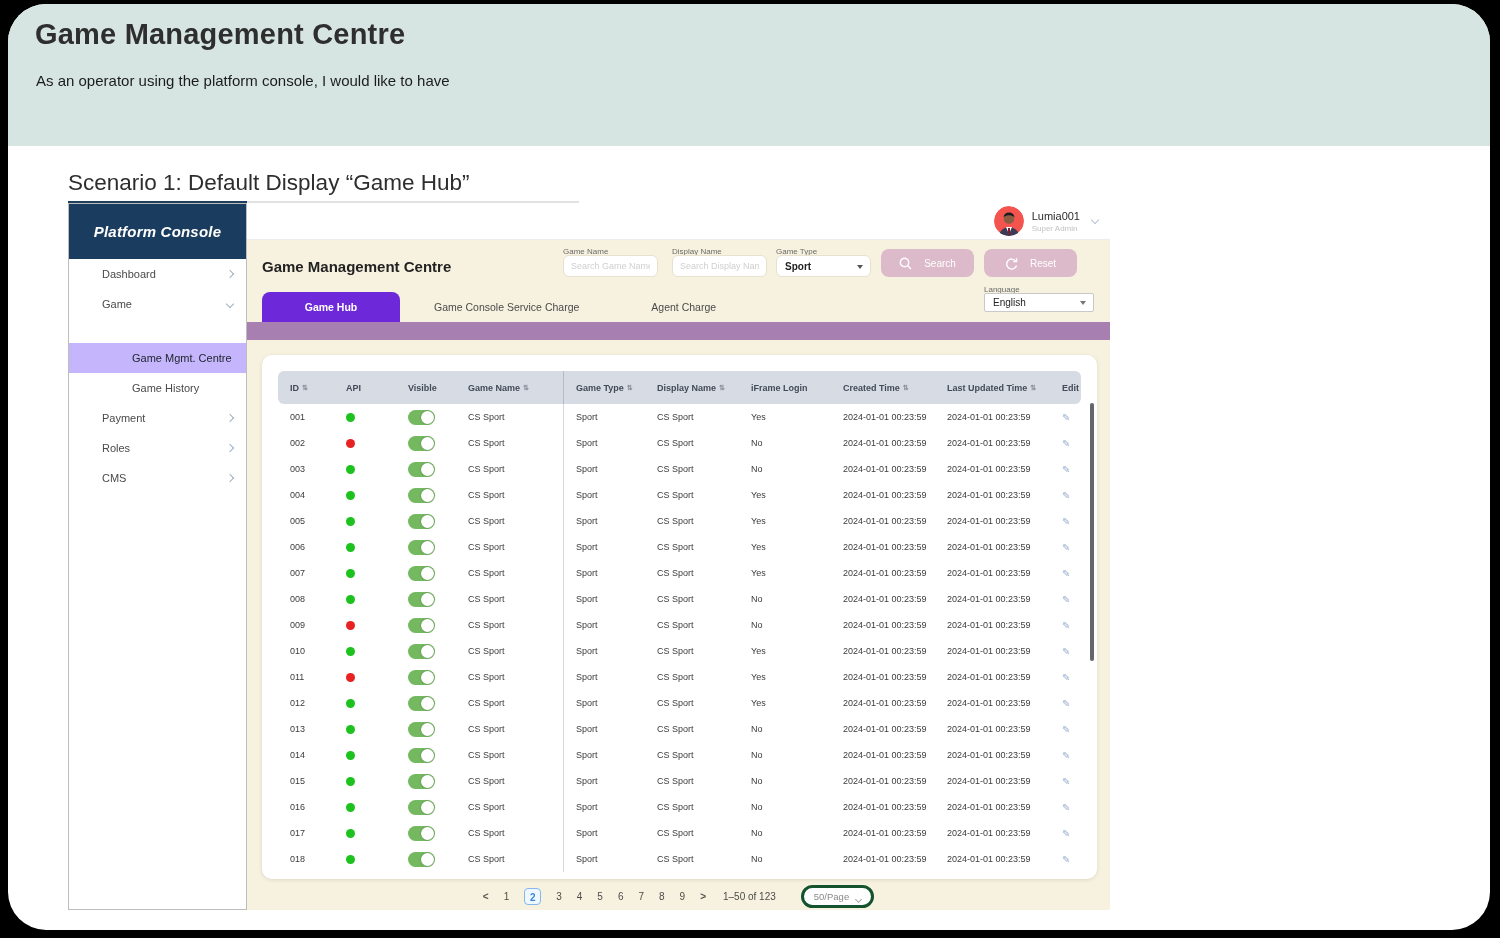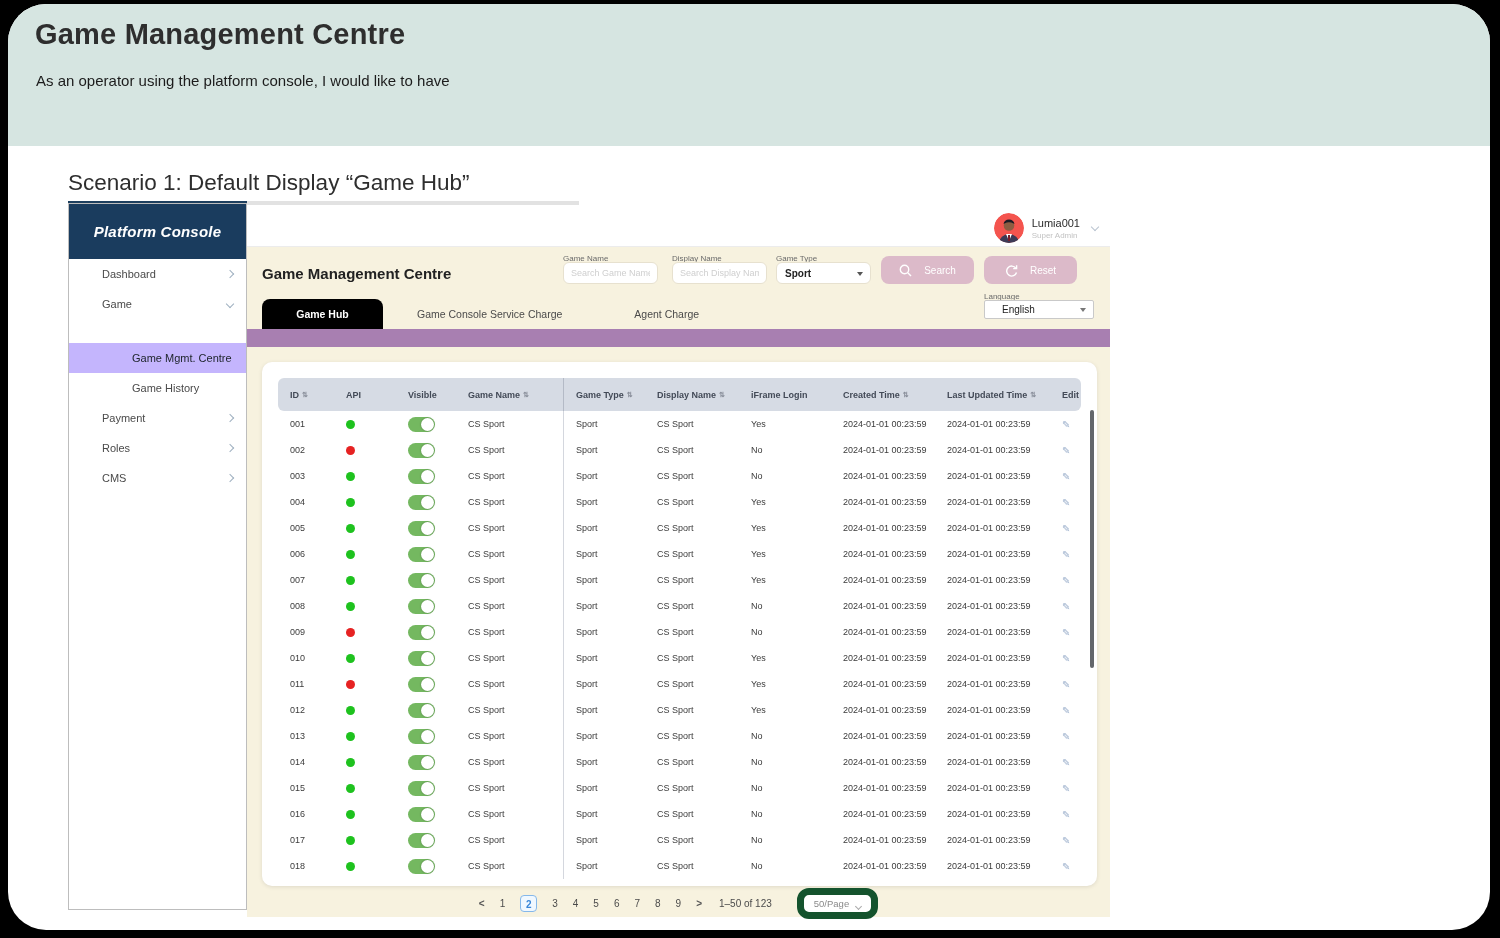--- a/index.html
+++ b/index.html
@@ -21,43 +21,43 @@
   .side-head { height:55px; background:#1a3c5e; color:#fff; font-size:15px; font-weight:bold; display:flex; align-items:center; justify-content:center; letter-spacing:.2px;font-style:italic; }
   .side-item { position:relative; height:30px; display:flex; align-items:center; padding-left:33px; font-size:11px; color:#4a4a4a; cursor:pointer; }
   .side-item.sub { padding-left:63px; }
   .side-item.active { background:#c4b5fd; color:#20262e;margin-top:24px; }
   .side-item .chev { position:absolute; right:13px; }
   .chev { display:inline-block; width:6px; height:6px; border-right:1.4px solid #9fb0c0; border-bottom:1.4px solid #9fb0c0; }
   .chev.right { transform:rotate(-45deg); }
   .chev.down  { transform:rotate(45deg); }
 
   
-  .app { position:absolute; left:239px; top:206px; width:863px; height:707px; background:#f7f2df; }
+  .app { position:absolute; left:239px; top:199px; width:863px; height:707px; background:#f7f2df; }
   .topbar { position:absolute; left:0; top:0; width:100%; height:37px; background:#fff; border-bottom:1px solid #ececec; }
   .profile { position:absolute; right:12px; top:3px; display:flex; align-items:center; gap:8px; cursor:pointer; }
   .avatar { width:30px; height:30px; border-radius:50%; overflow:hidden; }
   .pname { font-size:11px; color:#2b2b2b; }
   .prole { font-size:8px; color:#c2c2c2; margin-top:2px; }
   .profile .chev { border-color:#b9c3cf; margin-left:4px; margin-top:-3px; }
 
   .app-heading { position:absolute; left:15px; top:55px; font-size:15px; font-weight:bold; color:#222; }
 
   .f-label { position:absolute; font-size:8px; color:#6a6a6a; }
   .f-input { position:absolute; width:95px; height:22px; border:1px solid #e7e1cf; border-radius:6px; background:#fff; font-size:9px; padding:0 7px; color:#333; font-family:"Liberation Sans",sans-serif; }
   .f-input::placeholder { color:#cfcfcf; }
   .f-select { position:absolute; width:95px; height:22px; border:1px solid #e7e1cf; border-radius:6px; background:#fff; font-size:10px; font-weight:600; color:#222; display:flex; align-items:center; padding:0 8px; cursor:pointer; }
   .caret { position:absolute; right:7px; top:9px; width:0; height:0; border-left:3.5px solid transparent; border-right:3.5px solid transparent; border-top:4.5px solid #555; }
   .btn { position:absolute; width:93px; height:28px; border:none; border-radius:8px; background:#dcbac9; color:#fff; font-size:10px; display:flex; align-items:center; justify-content:center; gap:12px; cursor:pointer; font-family:"Liberation Sans",sans-serif; }
-  .lang-select { position:absolute; left:737px; top:90px; width:110px; height:19px; background:#fff; border:1px solid #c9c9c9; border-radius:2px; font-size:10px; color:#222; display:flex; align-items:center; padding:0 17px; cursor:pointer; }
+  .lang-select { position:absolute; left:737px; top:90px; width:110px; height:19px; background:#fff; border:1px solid #c9c9c9; border-radius:2px; font-size:10px; color:#222; display:flex; align-items:center; padding:0 8px; cursor:pointer; }
   .lang-select .caret { top:7px; border-top-color:#777; }
 
   
   .tabs { position:absolute; left:0; top:89px; width:100%; height:30px; display:flex; align-items:flex-end; padding-left:15px; }
   .tab { height:30px; display:flex; align-items:center; justify-content:center; font-size:10.5px; color:#4a4a4a; cursor:pointer; padding:0 22px; }
-  .tab.active { width:121px; background:#000000; color:#fff; font-weight:bold; border-radius:8px 8px 0 0; padding:0; }
+  .tab.active { width:138px; background:#6d28d9; color:#fff; font-weight:bold; border-radius:8px 8px 0 0; padding:0; }
   .tab.t2 { margin-left:12px; }
   .tab.t3 { margin-left:28px; }
   .purple-bar { position:absolute; left:0; top:119px; width:100%; height:18px; background:#a87fb1; }
 
   
   .card { position:absolute; left:15px; top:152px; width:835px; height:524px; background:#fff; border-radius:10px; box-shadow:0 1px 4px rgba(0,0,0,.10); padding:16px; }
   .grid { display:grid; grid-template-columns:56px 62px 60px 107px 82px 94px 92px 104px 115px 55px; align-items:center; }
   .thead { height:33px; background:#d6dbe4; border-radius:6px; font-size:9px; font-weight:600; color:#434a57; }
   .th { display:flex; align-items:center; padding-left:12px; }
   .th .sort { font-size:7px; color:#878c98; margin-left:3px; }
@@ -70,21 +70,21 @@
   .toggle .knob { position:absolute; right:1px; top:1px; width:13px; height:13px; border-radius:50%; background:#fff; box-shadow:0 0 2px rgba(0,0,0,.35); }
   .edit-btn { color:#9cb0cc; font-size:10px; cursor:pointer; }
   .vscroll { position:absolute; right:3px; top:48px; width:4px; height:258px; background:#63666b; border-radius:2px; cursor:pointer; }
 
   
   .pager { position:absolute; left:0; top:682px; width:100%; height:22px; display:flex; align-items:center; justify-content:center; gap:15px; font-size:10px; color:#4b4b4b; }
   .pg { cursor:pointer; }
   .pg.arrow { font-weight:600; color:#555; }
   .pg.active { width:17px; height:17px; line-height:17px; text-align:center; border:1px solid #85b8ea; border-radius:4px; color:#3a87d8; background:#f0f8ff; font-weight:bold; }
   .range { margin-left:2px; color:#4b4b4b; }
-  .pill { display:flex; align-items:flex-end; gap:7px; background:#fff; border:7px solid #14532d; border-radius:12px; padding:3px 10px; font-size:9.5px; color:#8a8a8a; cursor:pointer; margin-left:10px; }
+  .pill { display:flex; align-items:flex-end; gap:7px; background:#fff; border:3px solid #14532d; border-radius:12px; padding:3px 10px; font-size:9.5px; color:#8a8a8a; cursor:pointer; margin-left:10px; }
   .pill .chev { border-color:#aaa; width:5px; height:5px; margin-top:-2px; }
 </style>
 </head>
 <body>
 
 <div class="frame">
 
   <div class="hero">
     <h1>Game Management Centre</h1>
     <div class="desc">

